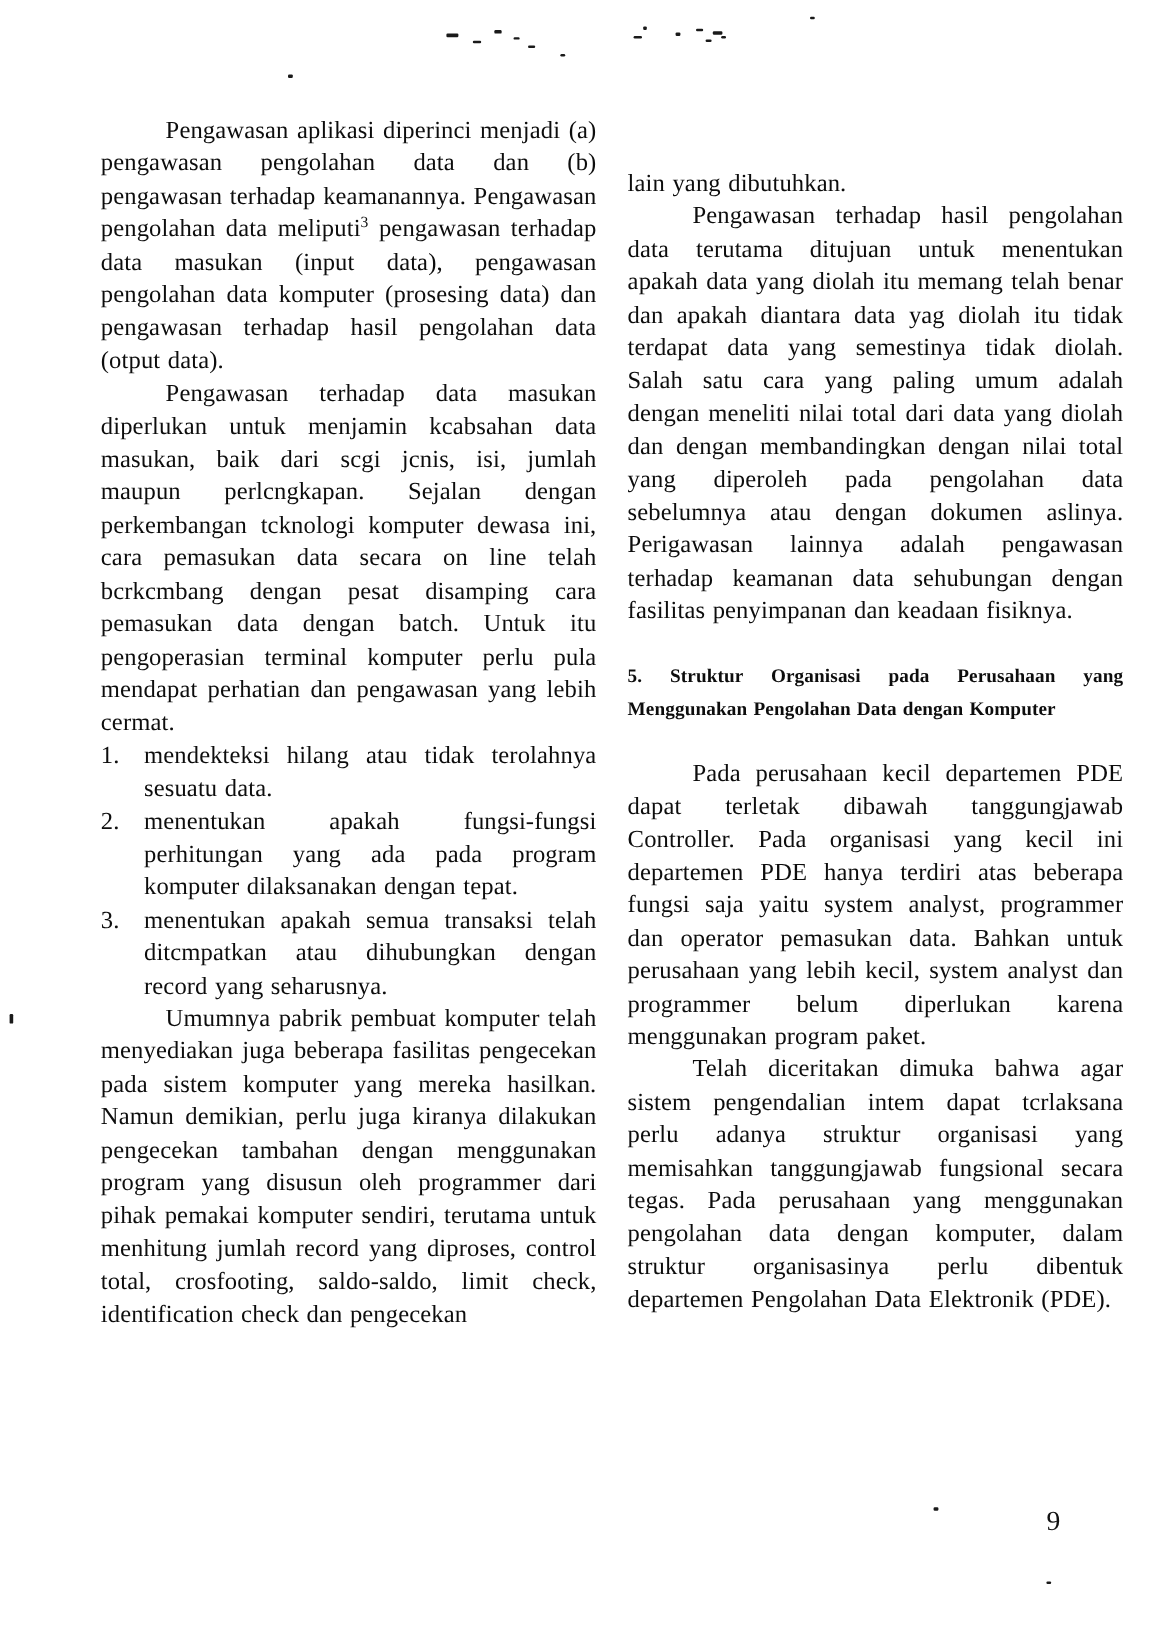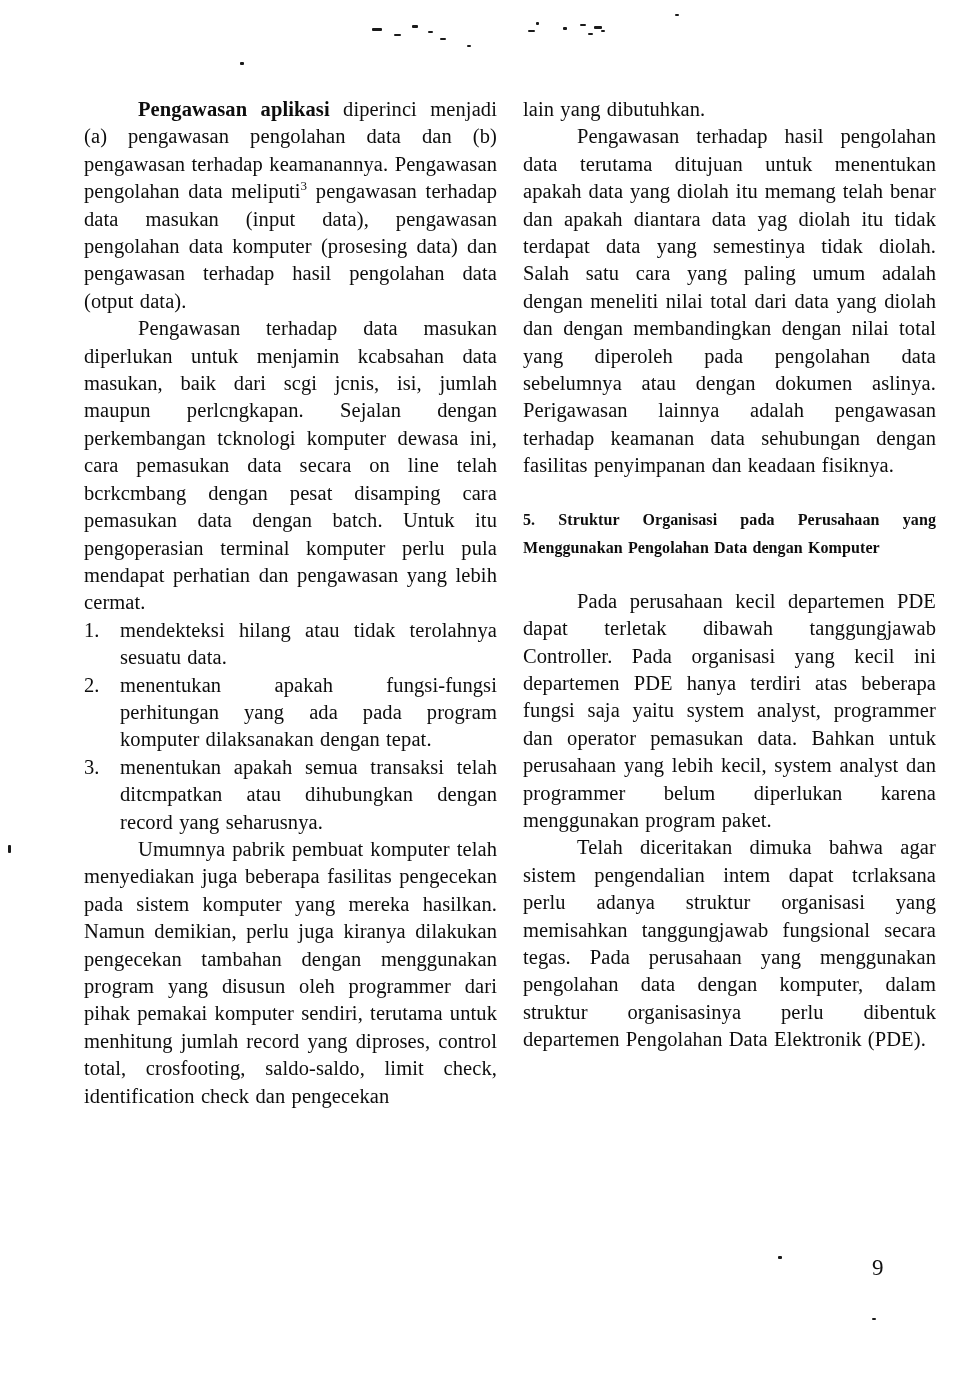--- a/index.html
+++ b/index.html
@@ -30,23 +30,24 @@
     line-height: 27.4px;
     letter-spacing: 0.1px;
     word-spacing: 1px;
   }
   .para {
     margin: 0;
     text-indent: 54px;
   }
   .para.no-indent {
     text-indent: 0;
+    margin-top: 44px;
   }
   .lead-bold {
-    font-weight: bold;
+    font-weight: normal;
   }
   sup { font-size: 13px; line-height: 0; }
   .num-list {
     margin: 0;
     padding: 0;
     list-style: none;
   }
   .num-list li {
     display: flex;
     margin: 0;

